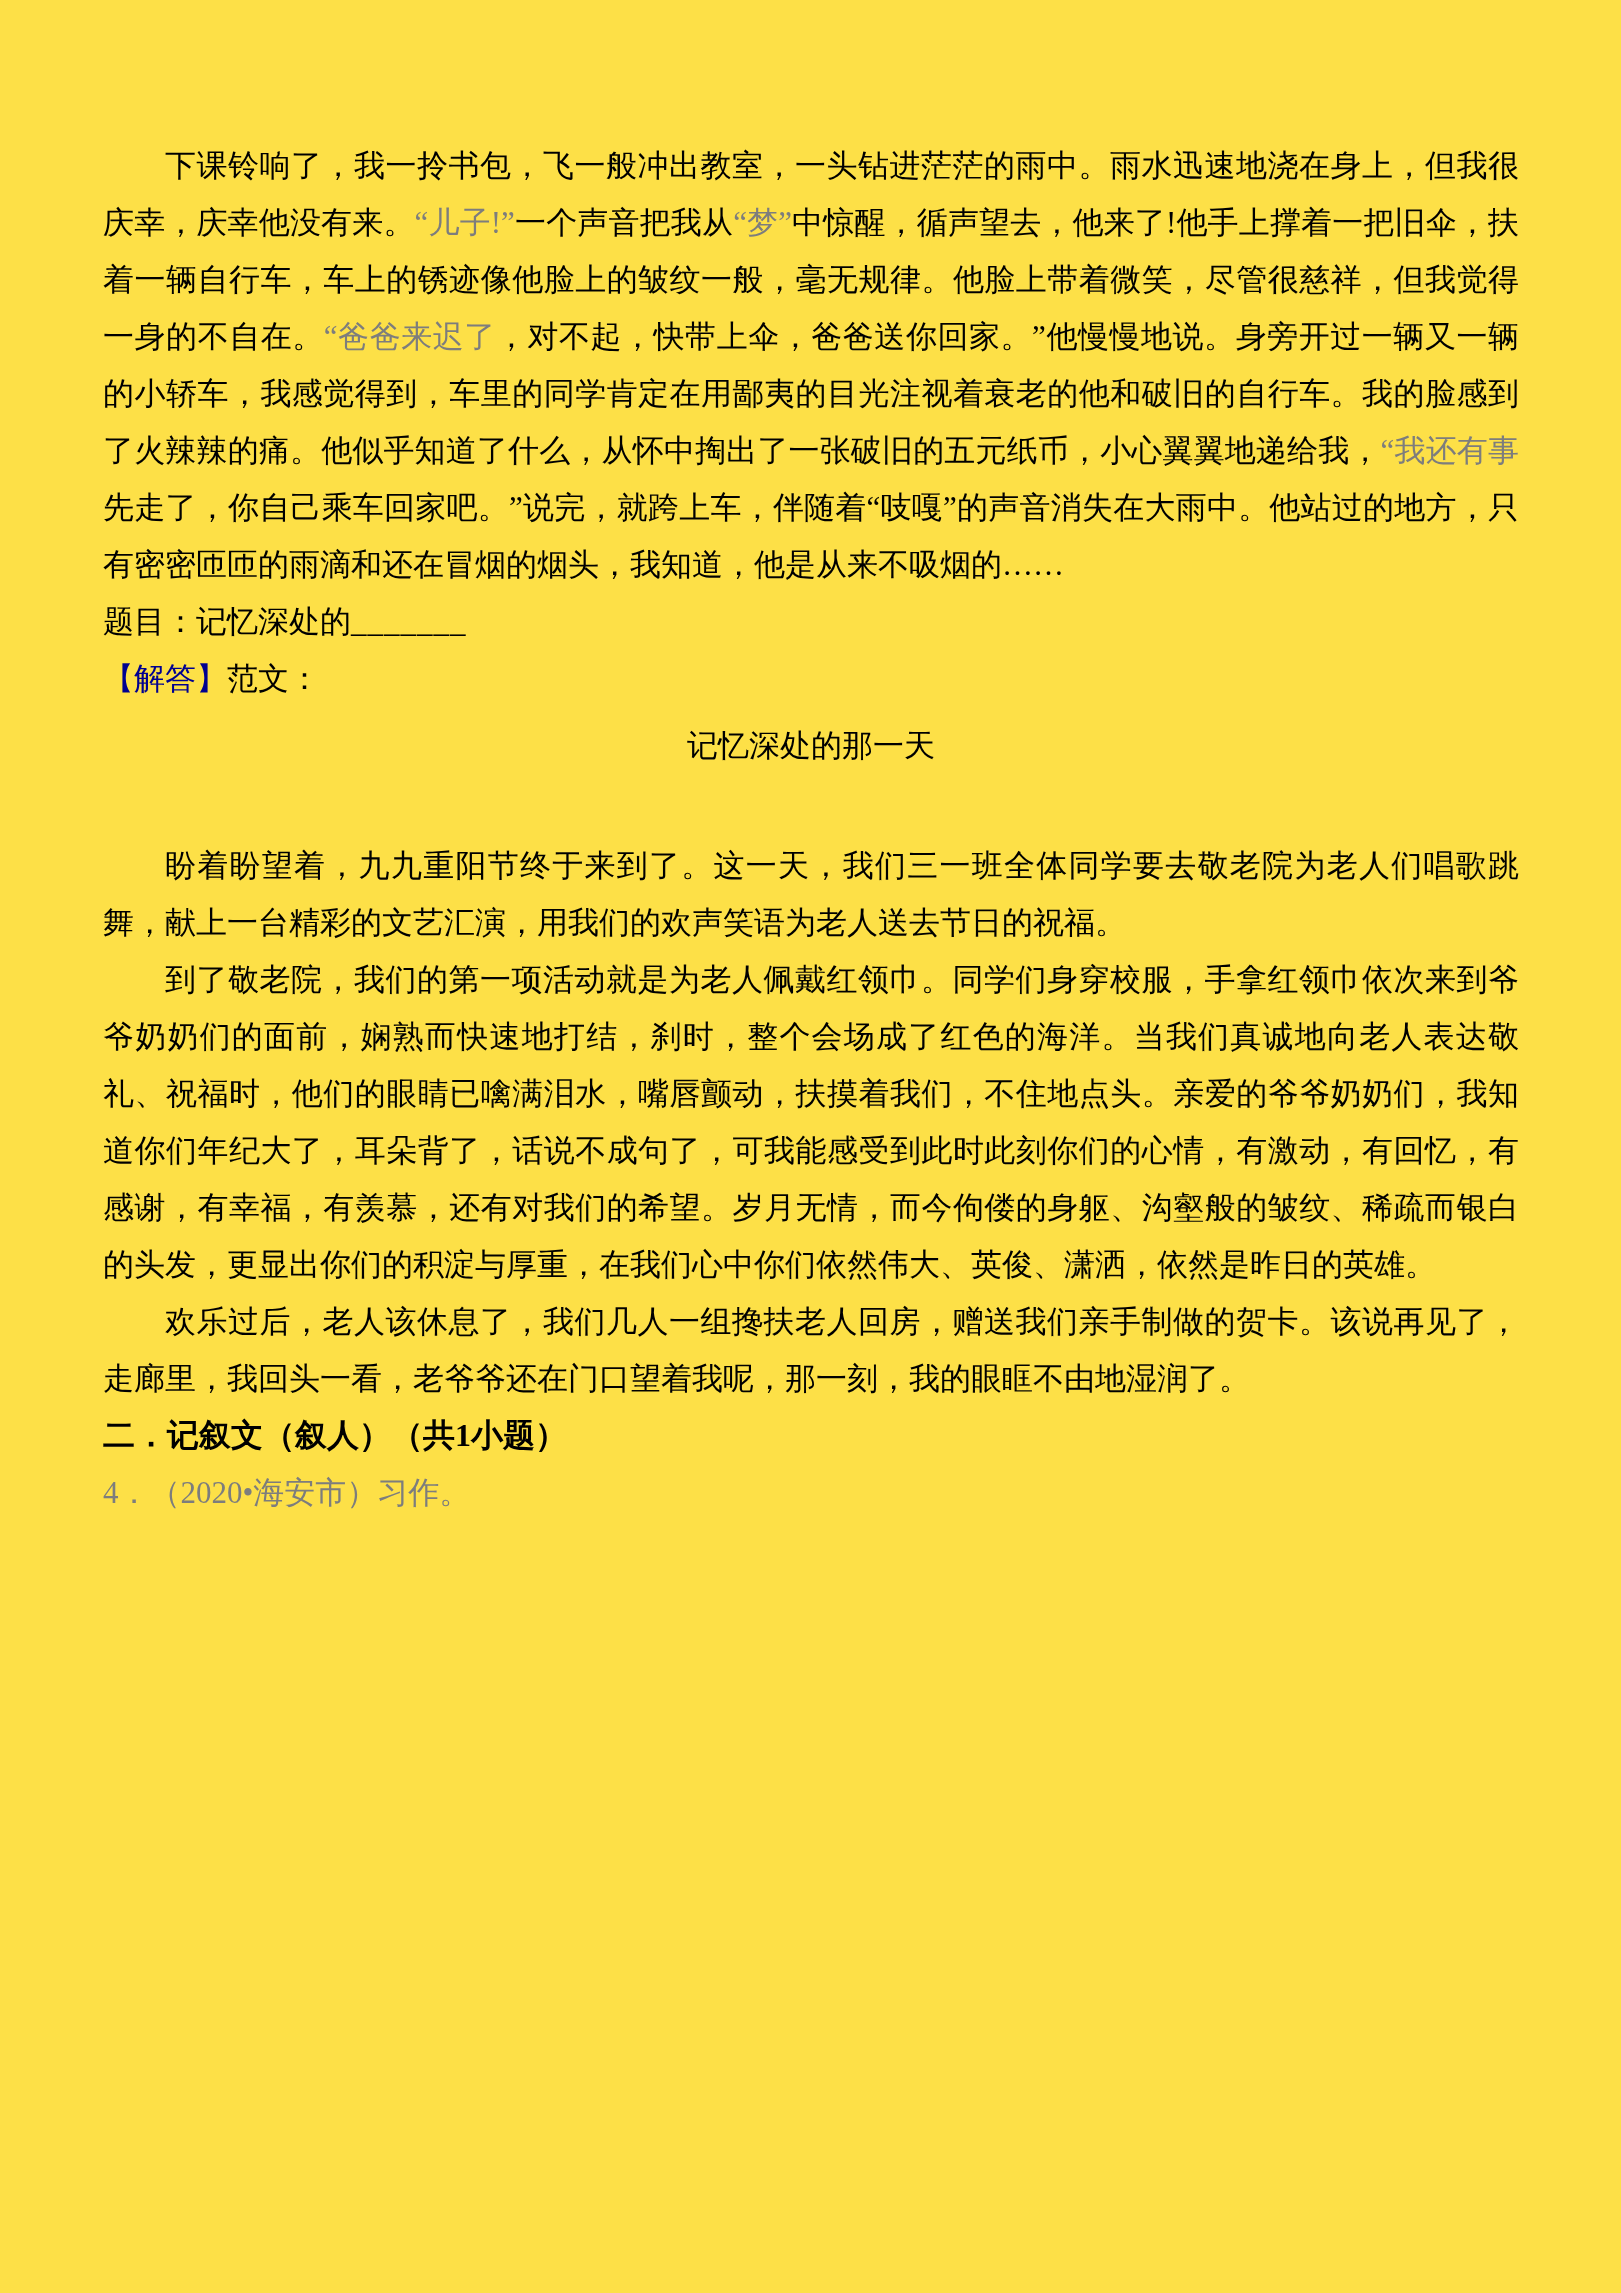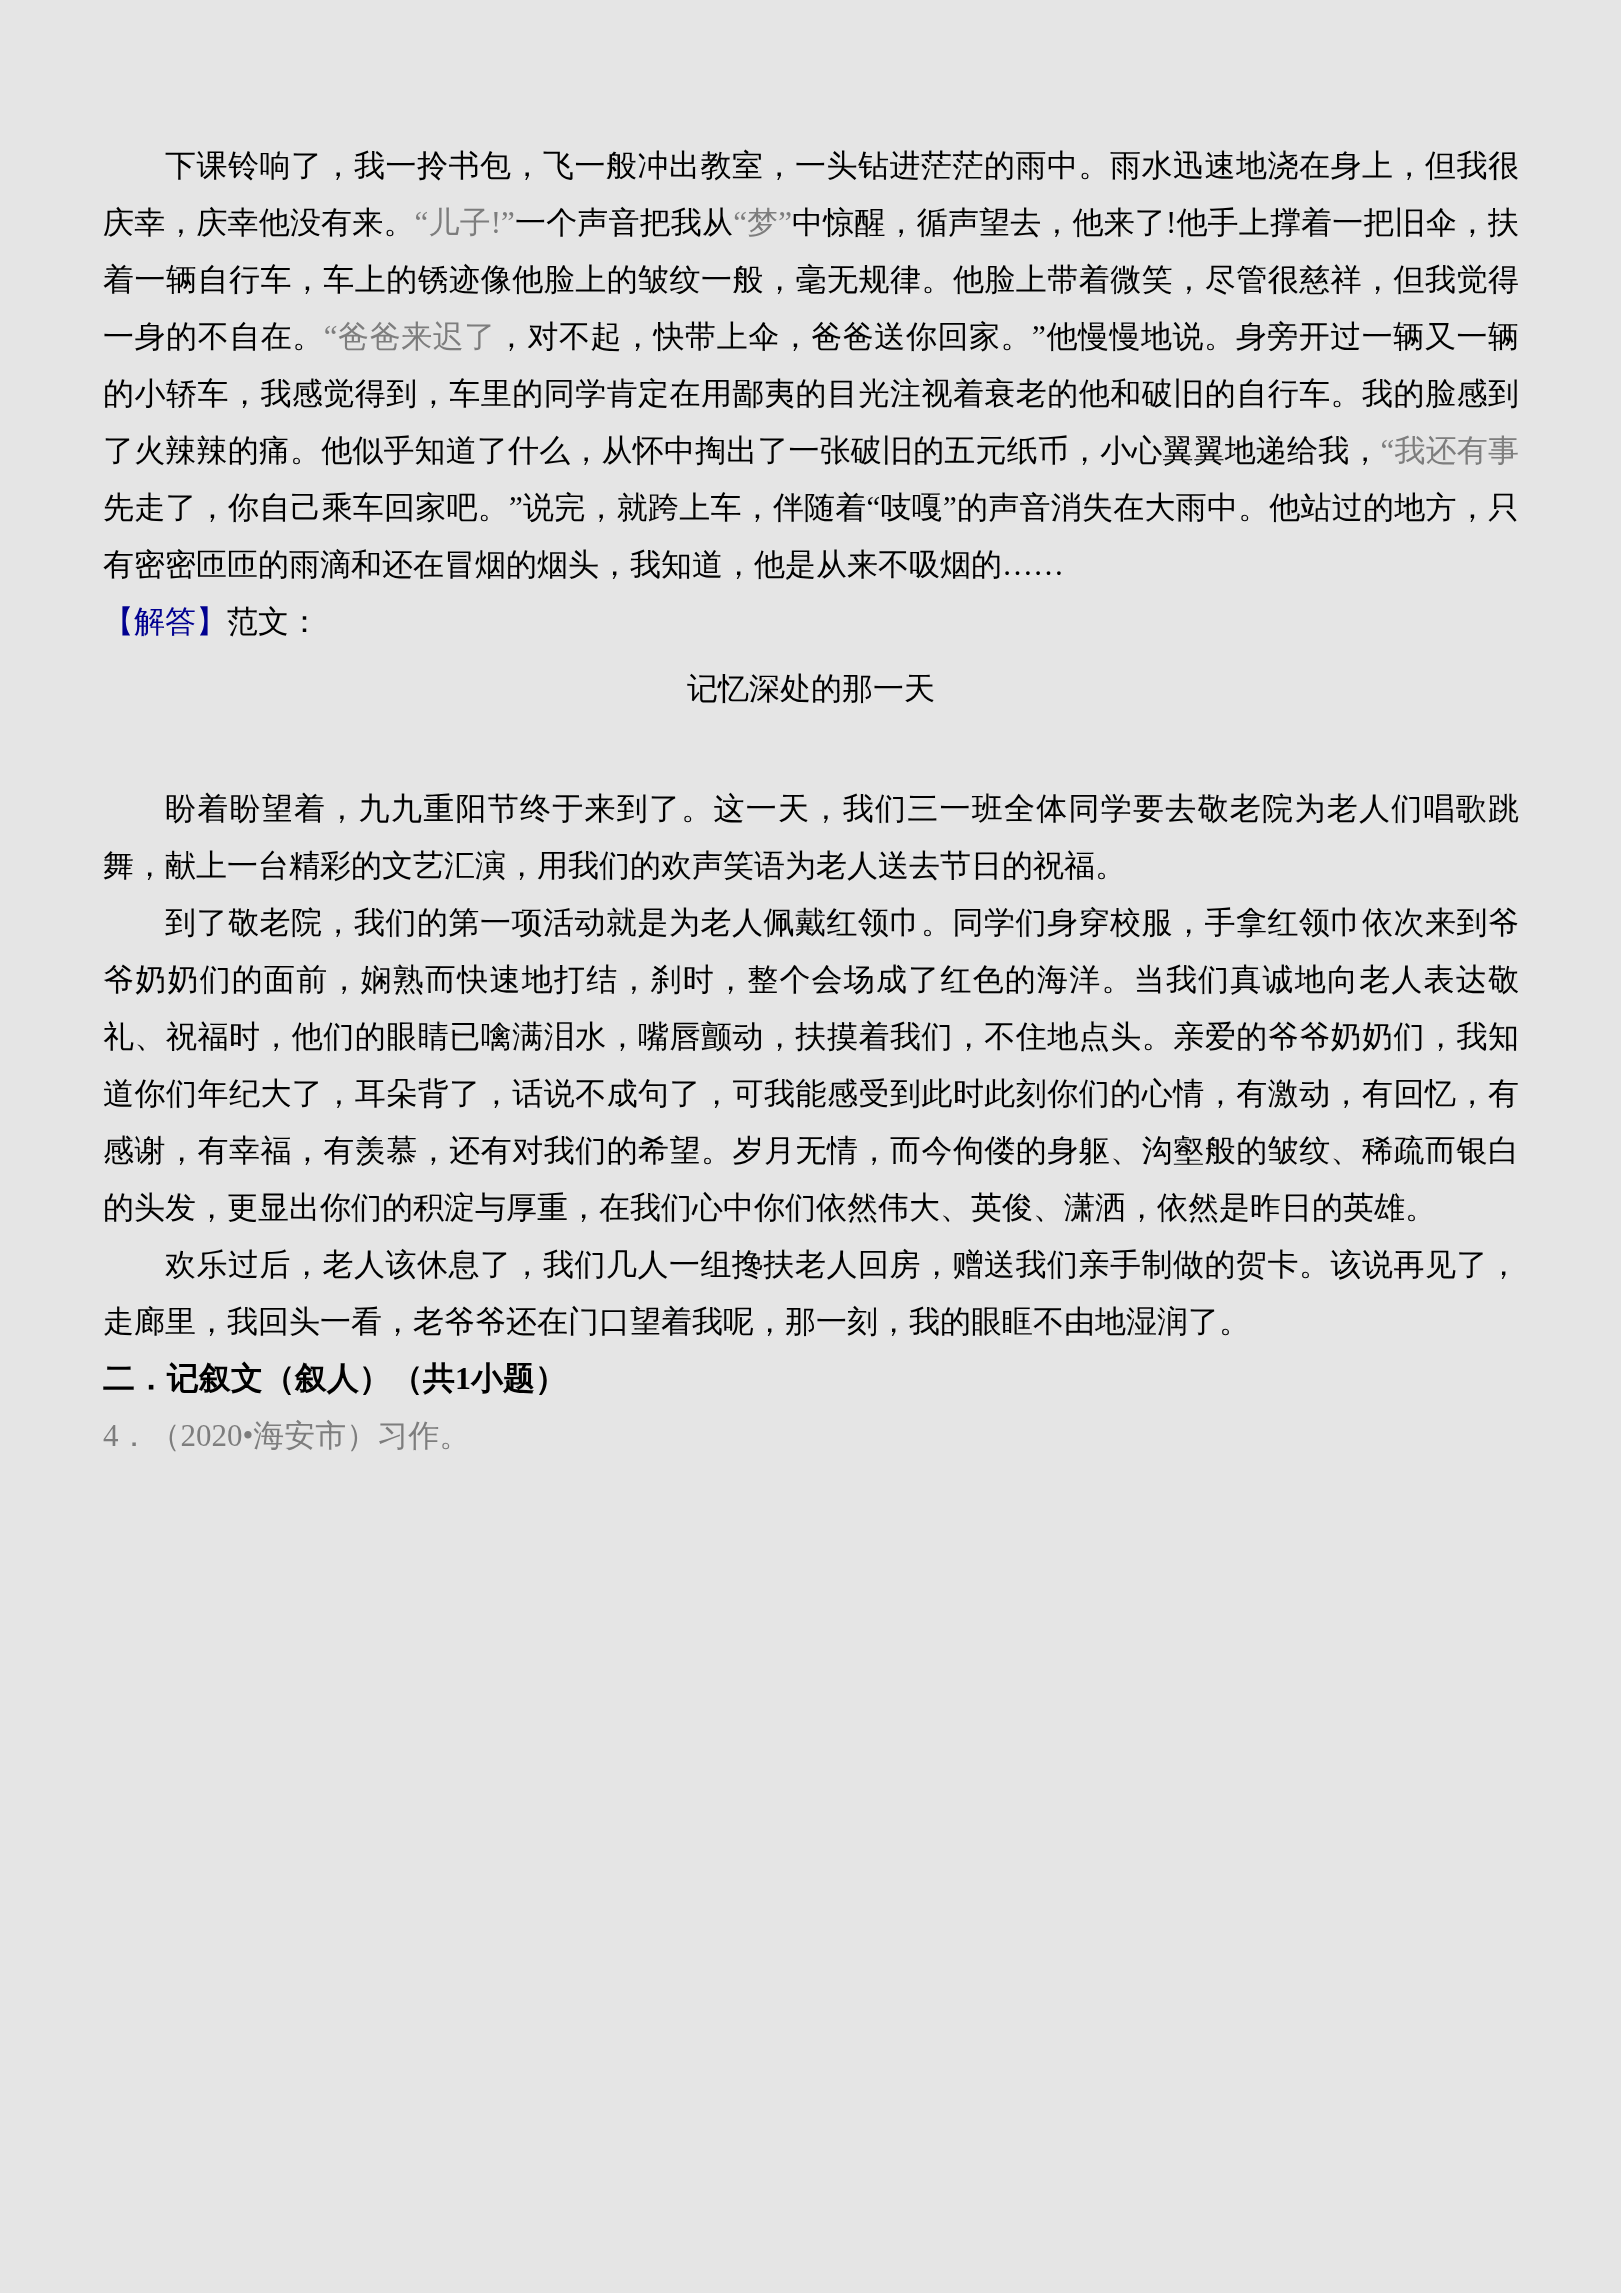--- a/index.html
+++ b/index.html
@@ -10,21 +10,21 @@
   body {
     width: 1621px;
     height: 2294px;
     overflow: hidden;
   }
   .page {
     box-sizing: border-box;
     width: 1621px;
     height: 2294px;
     padding: 137px 102px 39px 103px;
-    background: #e5e5e5;
+    background: #fde047;
     font-family: "Liberation Serif", "DejaVu Serif", serif;
     font-size: 31px;
     line-height: 57px;
     color: var(--text-color, #000000);
     text-align: justify;
   }
   .page p {
     margin: 0;
     padding: 0;
   }
@@ -57,20 +57,21 @@
   .seg-blank {
     color: var(--text-color, #000000);
     letter-spacing: 1px;
   }
 </style>
 </head>
 <body style="background: rgb(255, 255, 255);">
 
 <div class="page">
     <p class="paragraph indent"><span class="seg-normal">下课铃响了，我一拎书包，飞一般冲出教室，一头钻进茫茫的雨中。雨水迅速地浇在身上，但我很庆幸，庆幸他没有来。</span><span class="seg-gray">“儿子!”</span><span class="seg-normal">一个声音把我从</span><span class="seg-gray">“梦”</span><span class="seg-normal">中惊醒，循声望去，他来了!他手上撑着一把旧伞，扶着一辆自行车，车上的锈迹像他脸上的皱纹一般，毫无规律。他脸上带着微笑，尽管很慈祥，但我觉得一身的不自在。</span><span class="seg-gray">“爸爸来迟了</span><span class="seg-normal">，对不起，快带上伞，爸爸送你回家。”他慢慢地说。身旁开过一辆又一辆的小轿车，我感觉得到，车里的同学肯定在用鄙夷的目光注视着衰老的他和破旧的自行车。我的脸感到了火辣辣的痛。他似乎知道了什么，从怀中掏出了一张破旧的五元纸币，小心翼翼地递给我，</span><span class="seg-gray">“我还有事</span><span class="seg-normal">先走了，你自己乘车回家吧。”说完，就跨上车，伴随着“吱嘎”的声音消失在大雨中。他站过的地方，只有密密匝匝的雨滴和还在冒烟的烟头，我知道，他是从来不吸烟的……</span></p>
+    <p class="paragraph"><span class="seg-normal">题目：记忆深处的</span><span class="seg-blank">_______</span></p>
     <p class="paragraph"><span class="seg-blue">【解答】</span><span class="seg-normal">范文：</span></p>
     <p class="title"><span class="seg-normal">记忆深处的那一天</span></p>
     <p class="paragraph indent"><span class="seg-normal">盼着盼望着，九九重阳节终于来到了。这一天，我们三一班全体同学要去敬老院为老人们唱歌跳舞，献上一台精彩的文艺汇演，用我们的欢声笑语为老人送去节日的祝福。</span></p>
     <p class="paragraph indent"><span class="seg-normal">到了敬老院，我们的第一项活动就是为老人佩戴红领巾。同学们身穿校服，手拿红领巾依次来到爷爷奶奶们的面前，娴熟而快速地打结，刹时，整个会场成了红色的海洋。当我们真诚地向老人表达敬礼、祝福时，他们的眼睛已噙满泪水，嘴唇颤动，扶摸着我们，不住地点头。亲爱的爷爷奶奶们，我知道你们年纪大了，耳朵背了，话说不成句了，可我能感受到此时此刻你们的心情，有激动，有回忆，有感谢，有幸福，有羡慕，还有对我们的希望。岁月无情，而今佝偻的身躯、沟壑般的皱纹、稀疏而银白的头发，更显出你们的积淀与厚重，在我们心中你们依然伟大、英俊、潇洒，依然是昨日的英雄。</span></p>
     <p class="paragraph indent"><span class="seg-normal">欢乐过后，老人该休息了，我们几人一组搀扶老人回房，赠送我们亲手制做的贺卡。该说再见了，走廊里，我回头一看，老爷爷还在门口望着我呢，那一刻，我的眼眶不由地湿润了。</span></p>
     <p class="heading"><span class="seg-bold">二．记叙文（叙人）（共1小题）</span></p>
     <p class="paragraph"><span class="seg-gray">4．（2020•海安市）习作。</span></p>
   </div>
 
 

